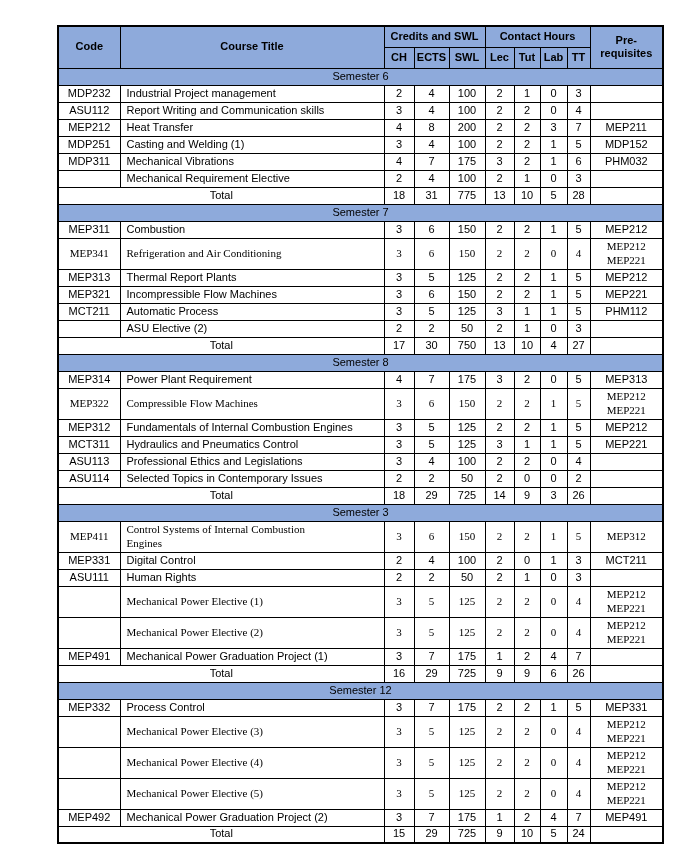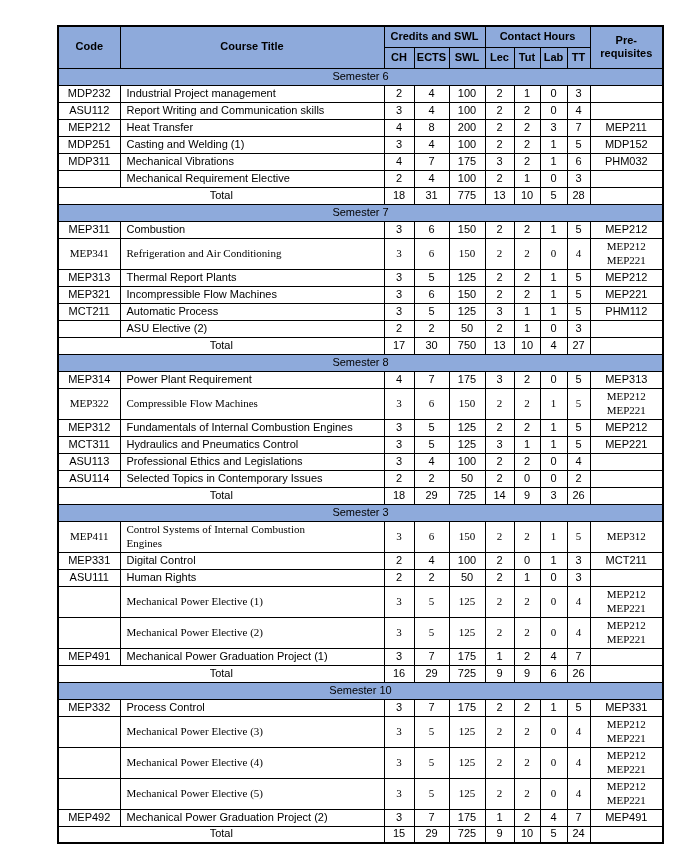--- a/index.html
+++ b/index.html
@@ -431,21 +431,21 @@
           <td>16</td>
           <td>29</td>
           <td>725</td>
           <td>9</td>
           <td>9</td>
           <td>6</td>
           <td>26</td>
           <td></td>
         </tr>
         <tr class="band">
-          <td colspan="10">Semester 10</td>
+          <td colspan="10">Semester 12</td>
         </tr>
         <tr class="single">
           <td>MEP332</td>
           <td class="title-cell">Process Control</td>
           <td>3</td>
           <td>7</td>
           <td>175</td>
           <td>2</td>
           <td>2</td>
           <td>1</td>

